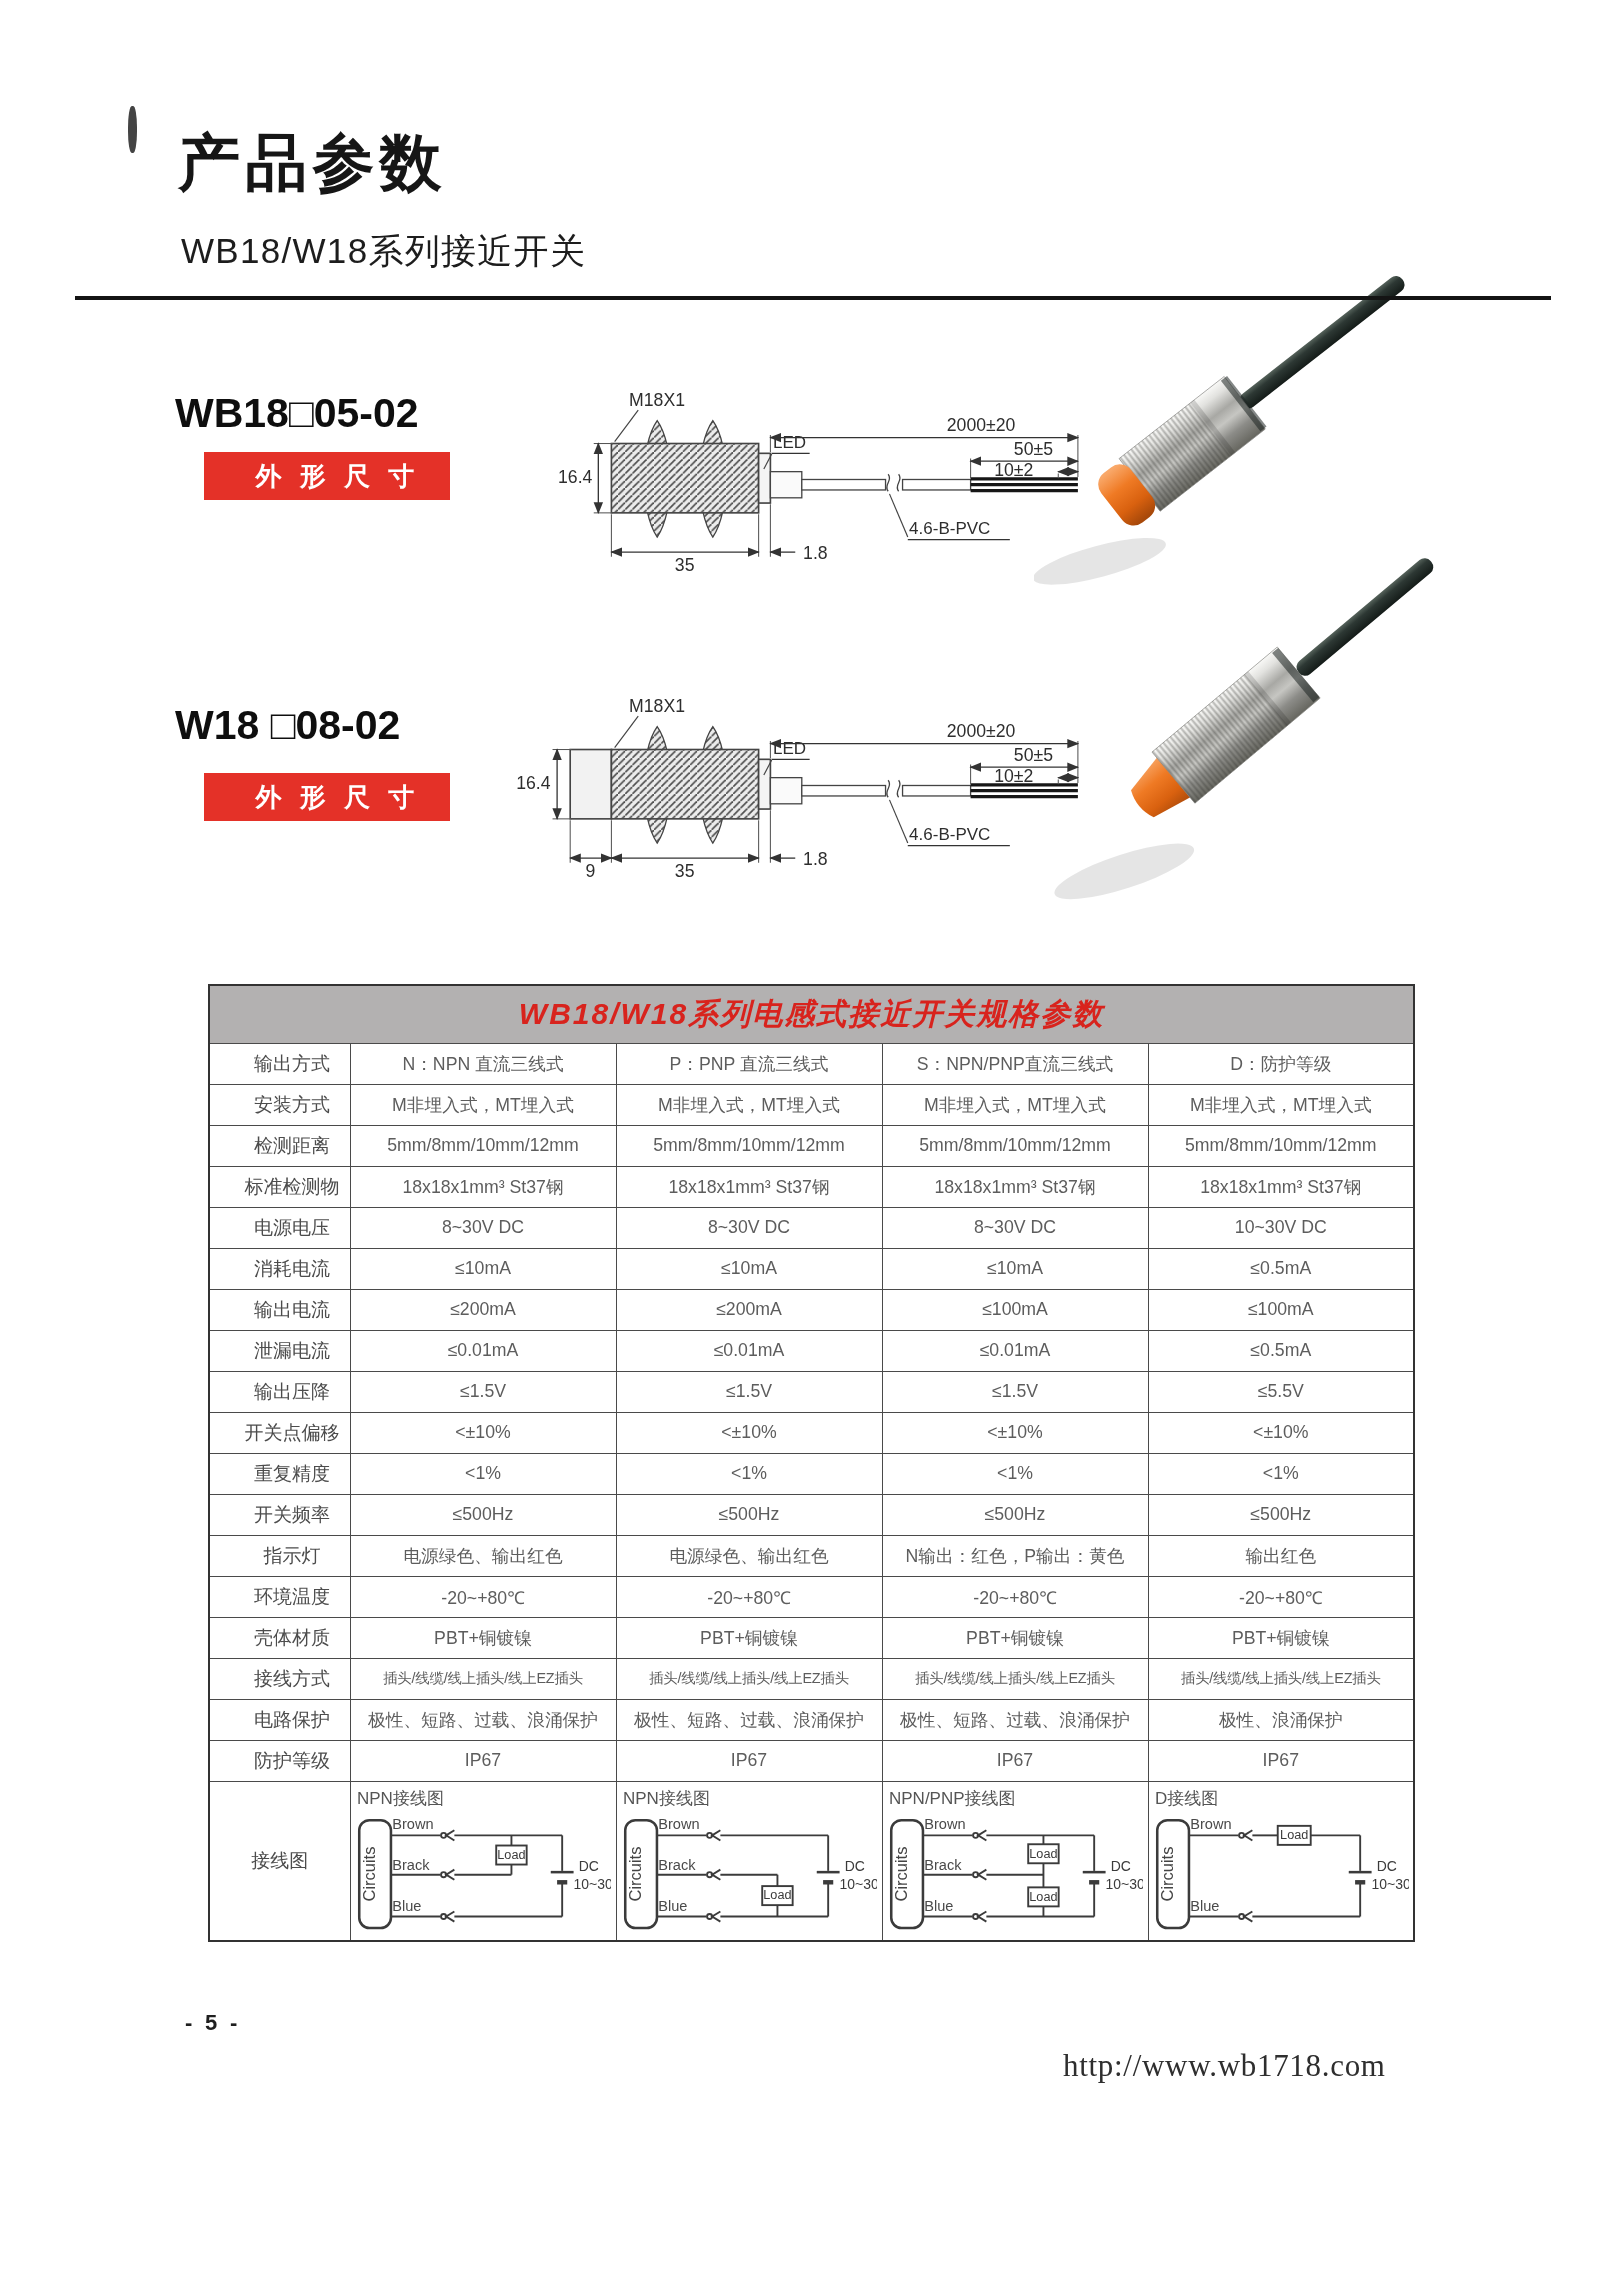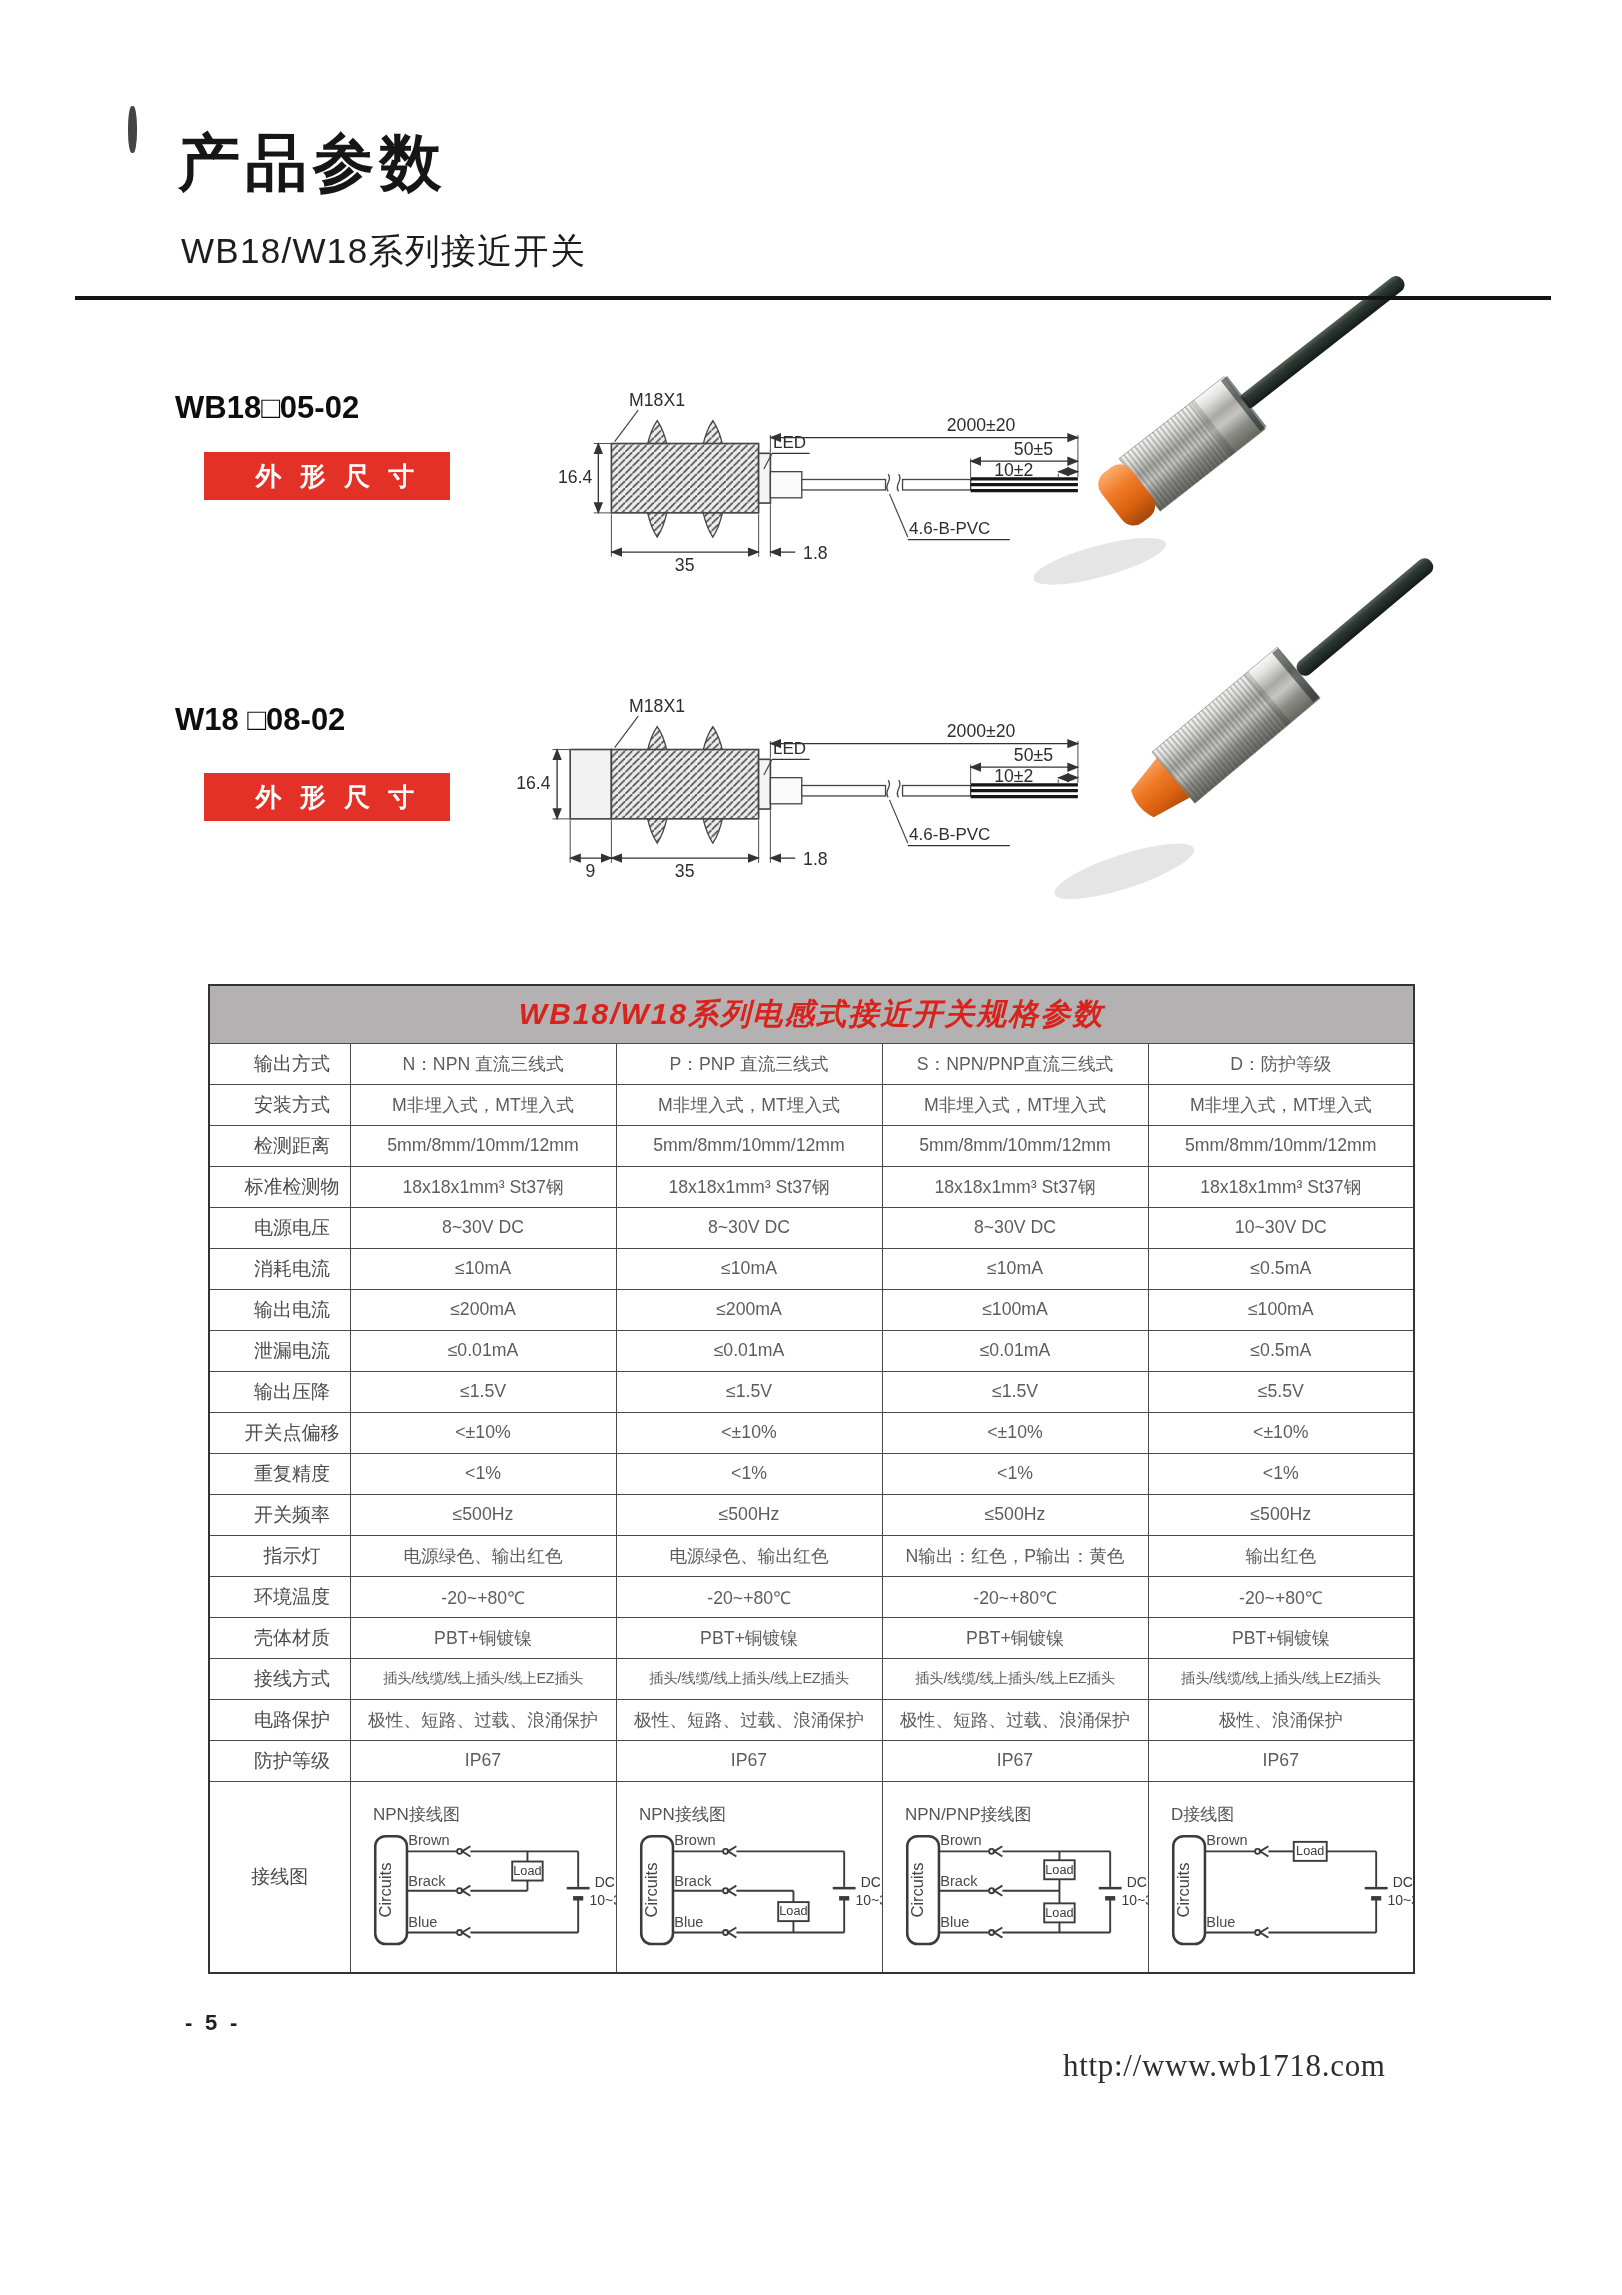--- a/index.html
+++ b/index.html
@@ -9,21 +9,21 @@
     font-family:"Liberation Sans", sans-serif; color:#222;
     overflow:hidden;
   }
   .abs { position:absolute; }
 
   .page-title { left:178px; top:121px; font-size:62px; font-weight:600; color:#161616; letter-spacing:5.2px; }
   .page-subtitle { left:181px; top:228px; font-size:35px; font-weight:400; color:#1d1d1d; letter-spacing:1.3px; }
   .top-rule { left:75px; top:296px; width:1476px; height:3.9px; background:#141414; z-index:5; }
   .scan-spot { left:128px; top:106px; width:8.5px; height:47px; background:#151515; border-radius:45%; opacity:.8; }
 
-  .model-label { font-size:31px; font-weight:800; color:#0e0e0e; letter-spacing:0px; white-space:nowrap; }
+  .model-label { font-size:41px; font-weight:800; color:#0e0e0e; letter-spacing:0px; white-space:nowrap; }
   .model-1 { left:175px; top:390px; }
   .model-2 { left:175px; top:702px; }
   .dim-badge {
     width:246px; height:48px; background:#e43128; color:#ffffff;
     display:flex; align-items:center; justify-content:center;
     font-size:26px; font-weight:bold; letter-spacing:18.3px; padding-left:34px;
     white-space:nowrap;
   }
   .badge-1 { left:204px; top:452px; }
   .badge-2 { left:204px; top:773px; }
@@ -39,21 +39,21 @@
     border:1.3px solid #4a4a4a; text-align:center; vertical-align:middle;
     color:#5d5d5d; font-size:17.7px; height:41px; padding:0 2.6px;
     white-space:nowrap; overflow:hidden;
   }
   table.spec td.lab { color:#4c4c4c; font-size:19px;padding-left:27px; }
   table.spec td.ttl {
     height:58px; background:#b3b1b1; color:#d8231d;
     font-size:30px; font-weight:bold; letter-spacing:2px;font-style:italic;
   }
   table.spec tr.tight td:not(.lab) { font-size:14.4px; letter-spacing:-0.2px; }
-  table.spec tr.wiring-row td { height:154px; vertical-align:top; padding:16px; }
+  table.spec tr.wiring-row td { height:154px; vertical-align:top; padding:0; }
   table.spec tr.wiring-row td.lab { vertical-align:middle; }
   .wtitle { font-size:17px; color:#555; text-align:left; padding:5.2px 0 0 6.5px; }
   .wsvg { display:block; width:260px; height:130px; }
 
   .page-number { left:185px; top:2010px; font-size:22px; font-weight:bold; letter-spacing:3.3px; color:#1f1f1f; }
   .site-url { left:1063px; top:2048px; font-size:31px; font-family:"Liberation Serif", serif; color:#2e2e2e; letter-spacing:0.7px; }
 
   svg text { font-family:"Liberation Sans", sans-serif; }
   .dimtxt { font-size:27px; fill:#2e2e2e; }
   .dimtxt-sm { font-size:26px; fill:#2e2e2e; }

